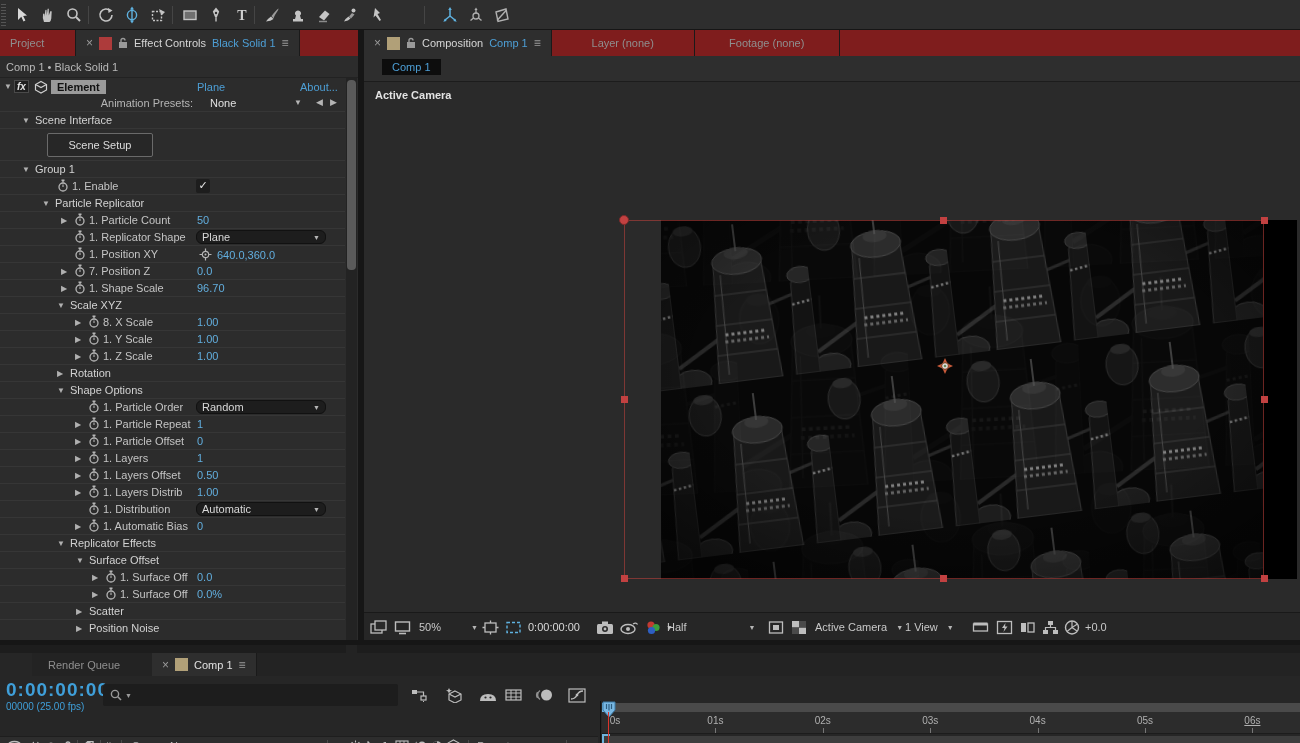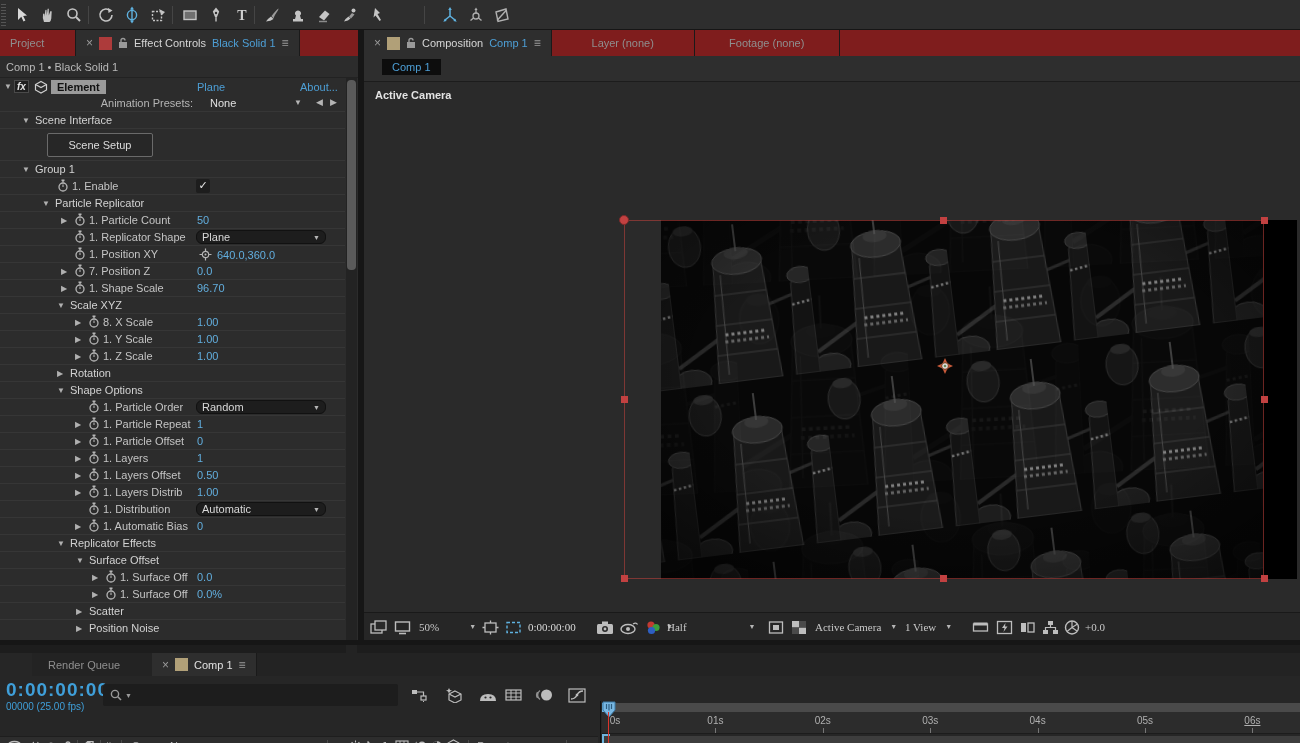--- a/index.html
+++ b/index.html
@@ -62,21 +62,21 @@
   #comp-crumb { position:absolute; left:18px; top:3px; background:#0d0d0d; color:#4d9fd6; padding:2px 10px; }
   #viewer-area { left:0; top:52px; width:936px; height:530px; background:#2a2a2a; overflow:hidden; }
   #active-camera-label { left:11px; top:7px; color:#e2e2e2; font-weight:bold; }
   #comp-frame { left:297px; top:138px; width:636px; height:359px; background:#000; }
   #render { position:absolute; left:0; top:0; width:602px; height:359px; }
   #layer-outline { left:260px; top:138px; width:640px; height:359px; border:1px solid rgba(195,65,60,0.55); }
   .handle { position:absolute; width:7px; height:7px; background:#c24141; }
   .handle.circ { width:10px; height:10px; border-radius:50%; border:1px solid #7d2a2a; }
   #anchor-gizmo { left:573px; top:276px; width:16px; height:16px; }
   #viewer-toolbar { left:0; top:582px; width:936px; height:28px; background:#262626; border-top:1px solid #191919; }
-  .vt-item { position:absolute; top:4px; height:20px; display:flex; align-items:center; gap:4px; color:#c8c8c8;font-family:Liberation Serif, serif; }
+  .vt-item { position:absolute; top:4px; height:20px; display:flex; align-items:center; gap:4px; color:#c8c8c8; }
   .vt-dd-arrow { font-size:7px; color:#b5b5b5; margin-left:5px; }
 
   
   #tl-tabstrip { height:23px; background:#232323; display:flex; }
   #tl-body { position:absolute; left:0; top:23px; width:1300px; height:75px; background:#262626; }
   #tl-time { left:6px; top:3px; color:#3f9fd9; font-weight:bold; font-size:19px; letter-spacing:1px; }
   #tl-frameinfo { left:6px; top:25px; color:#3f9fd9; font-size:10px; }
   #tl-search { left:103px; top:8px; width:295px; height:22px; background:#1d1d1d; border-radius:2px; display:flex; align-items:center; padding-left:6px; }
   .tl-btn { position:absolute; top:10px; width:18px; height:18px; display:flex; align-items:center; justify-content:center; }
   #tl-header { left:0; top:60px; width:598px; height:18px; background:#2d2d2d; border-top:1px solid #1e1e1e; display:flex; align-items:center; color:#b9b9b9; }

